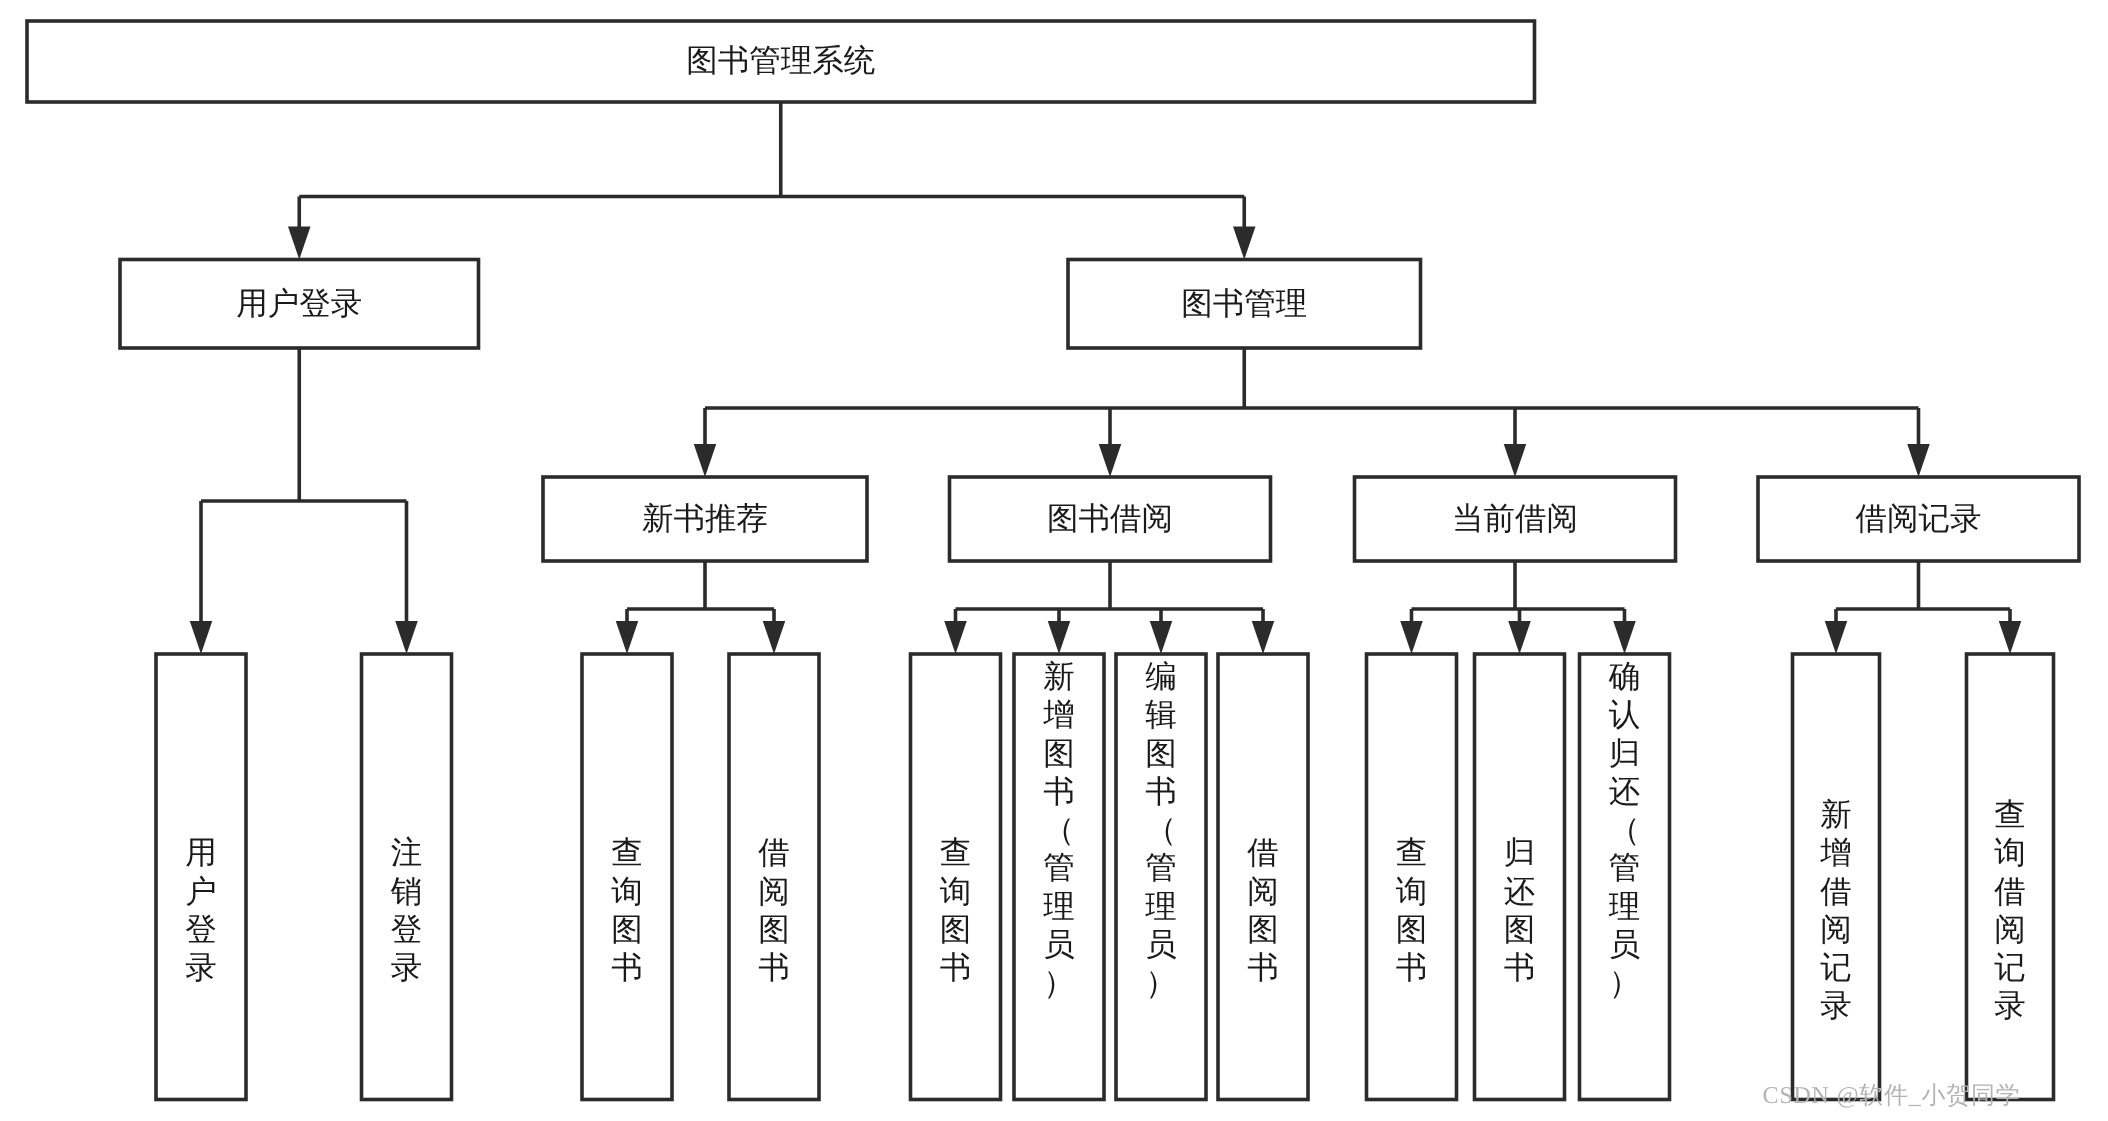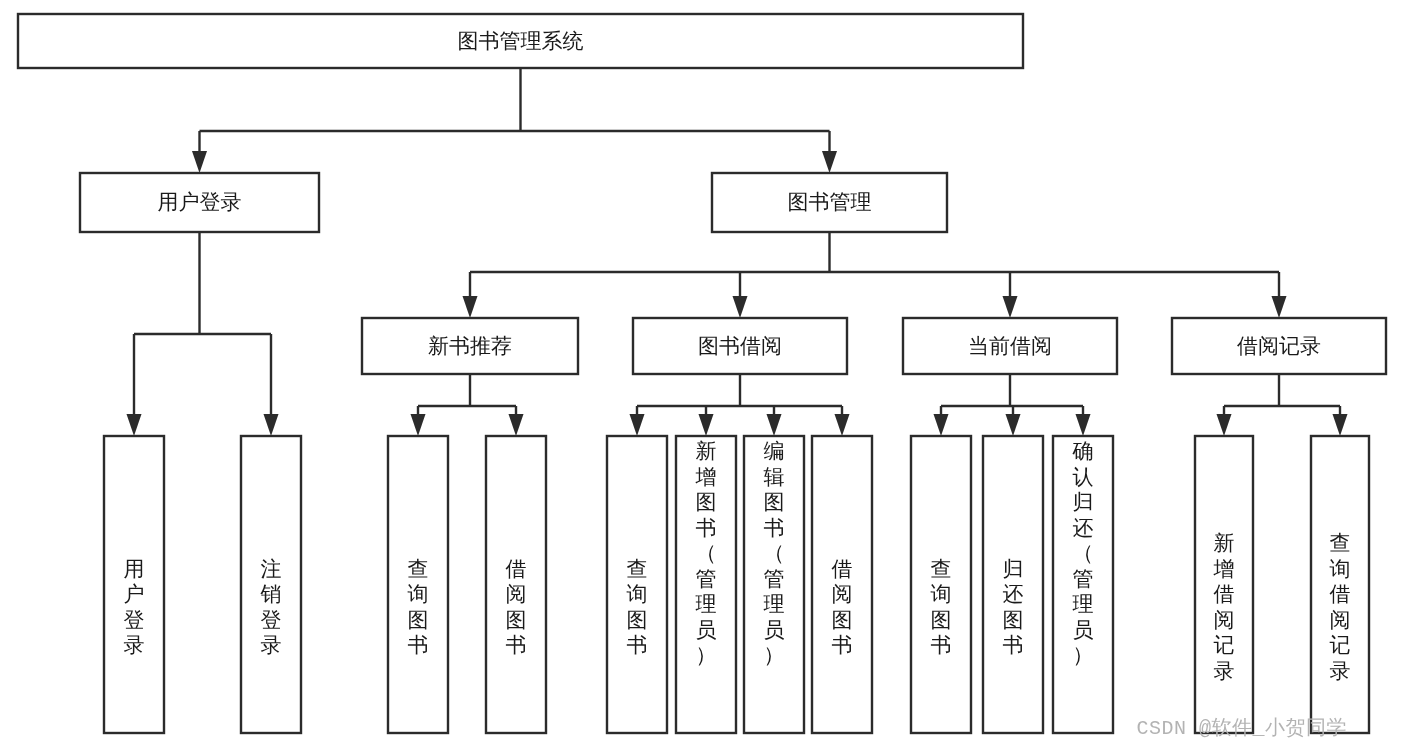--- a/index.html
+++ b/index.html
@@ -52,22 +52,22 @@
   .node-label-vertical {
     fill: #1a1a1a;
     font-family: "Liberation Sans", "DejaVu Sans", sans-serif;
     font-size: 21px;
     text-anchor: middle;
   }
   .watermark {
     position: absolute;
     right: 14px;
     bottom: 6px;
-    font-family: Liberation Mono, monospace;
-    font-size: 20px;
+    font-family: Liberation Serif, serif;
+    font-size: 16px;
     color: #b3b3b3;
     white-space: nowrap;
     letter-spacing: 0.5px;
   }
 </style>
 </head>
 <body>
 
 <div id="diagram-root">
   <svg class="diagram-canvas" viewBox="0 0 1405 747">

